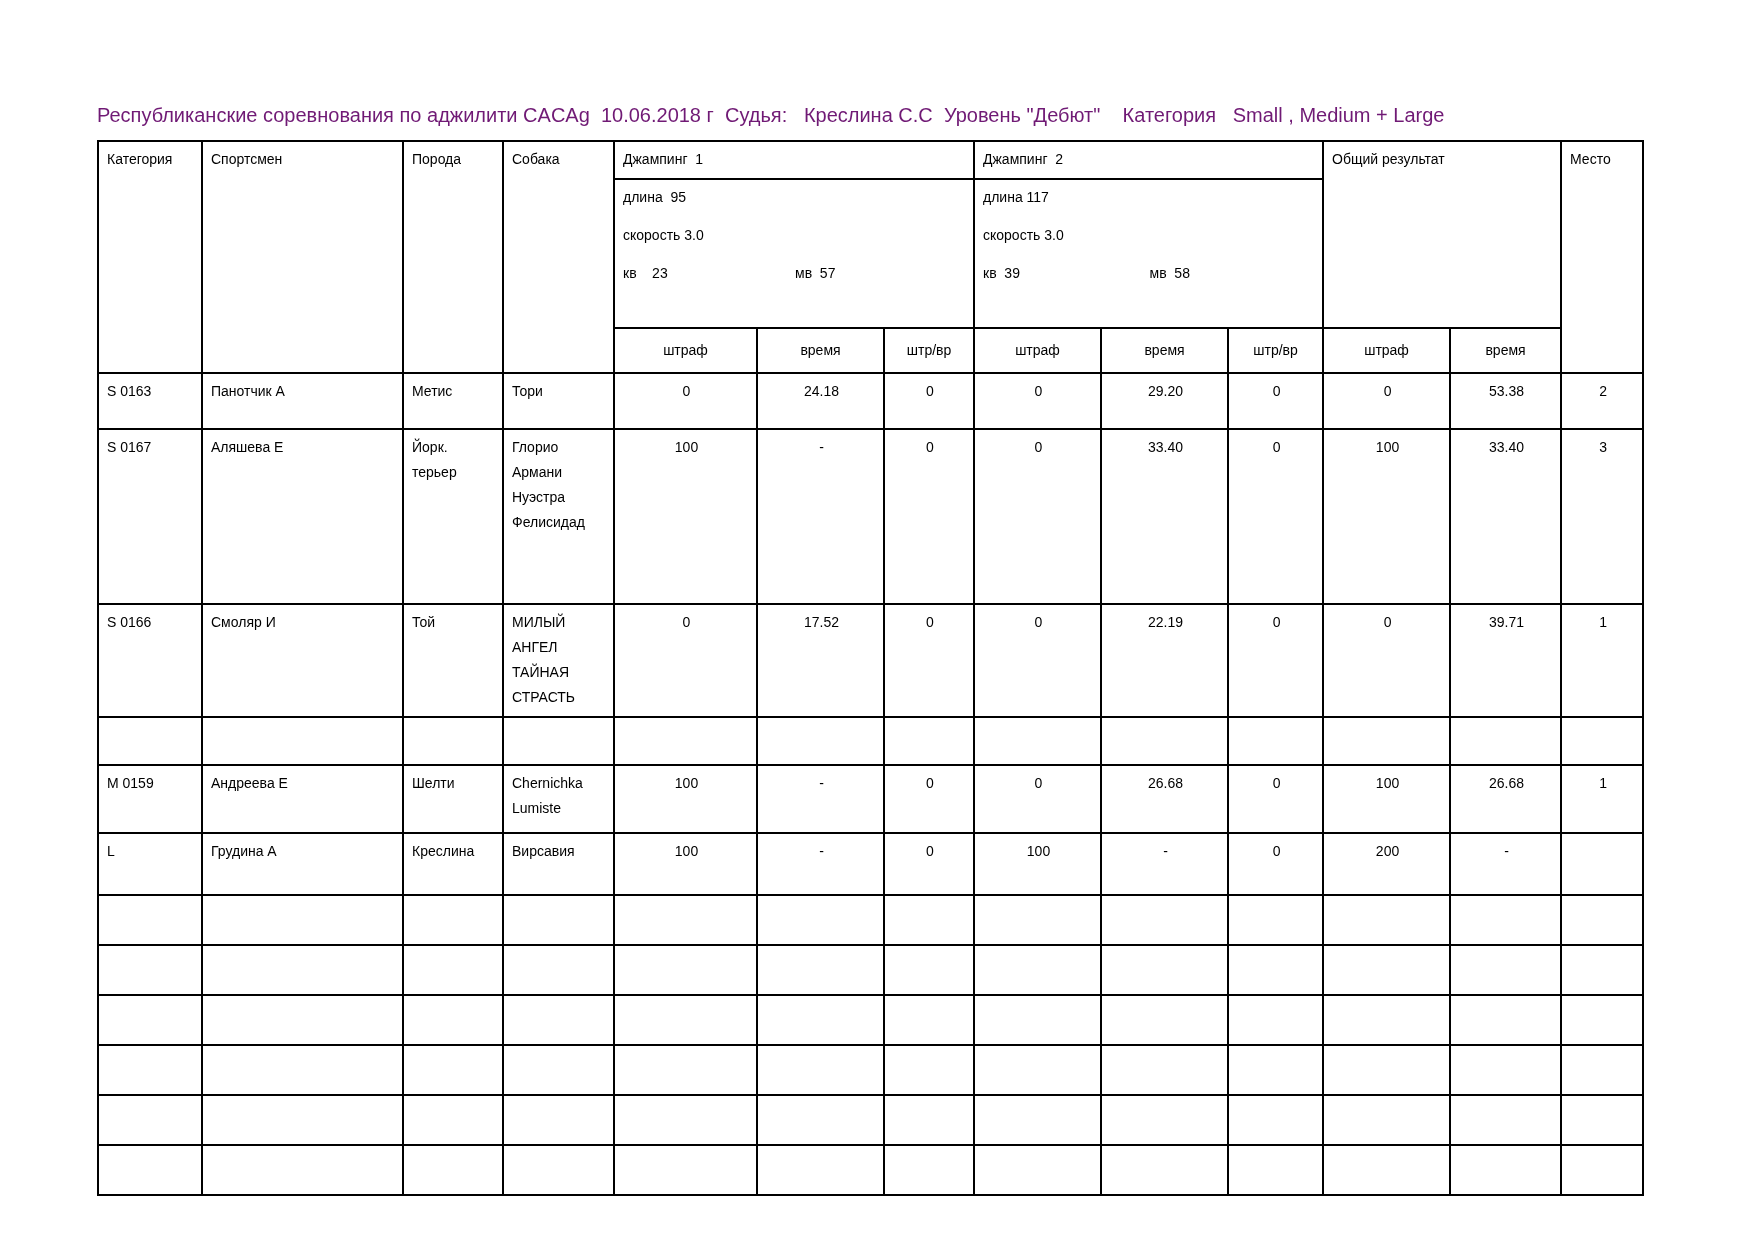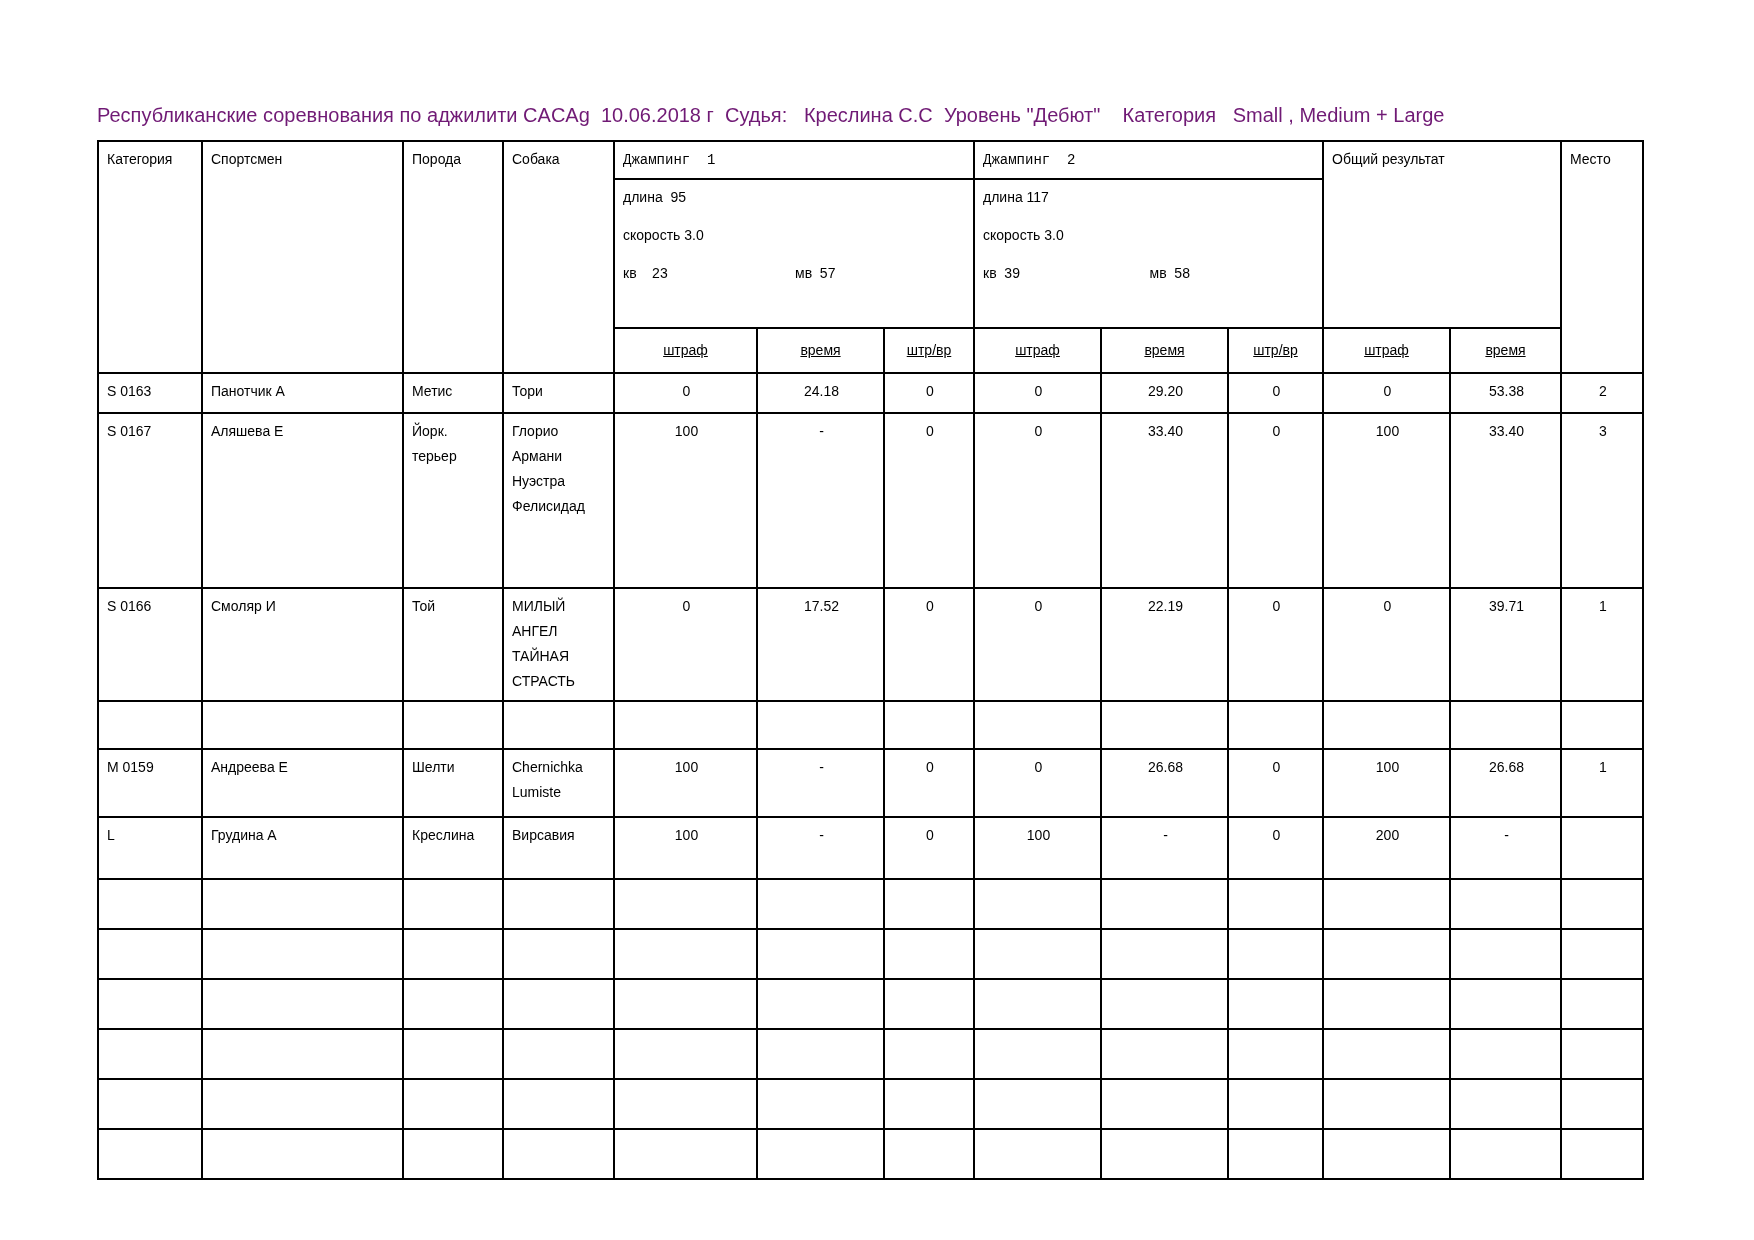--- a/index.html
+++ b/index.html
@@ -34,30 +34,29 @@
     overflow-wrap: anywhere;
     word-wrap: break-word;
   }
   tr.row-a { height: 38px; }
   tr.row-b { height: 149px; }
   tr.row-c { height: 45px; }
   tr.row-c td {
     vertical-align: middle;
     text-align: center;
     padding: 0 2px;
-    text-decoration: underline;
   }
   td.info-cell { padding-top: 10px; }
   .info-line { white-space: pre; display: block; margin-bottom: 13px; }
   .kvmv-line { display: flex; margin-bottom: 0; }
   .kv-part { width: 50%; white-space: pre; }
   .mv-part { white-space: pre; }
   td.num { text-align: center; padding-left: 2px; padding-right: 2px; }
   td.txt { text-align: left; }
-  .hdr-label { white-space: pre; font-family: Liberation Mono, monospace; }
+  .hdr-label { white-space: pre; }
 </style>
 </head>
 <body>
 
 <div class="doc-title">Республиканские соревнования по аджилити CACAg  10.06.2018 г  Судья:   Креслина С.С  Уровень "Дебют"    Категория   Small , Medium + Large</div>
 
 <table class="results">
   <colgroup>
     <col style="width:104px">
       <col style="width:201px">
@@ -107,21 +106,21 @@
       <td>время</td>
       <td>штр/вр</td>
       <td>штраф</td>
       <td>время</td>
       <td>штр/вр</td>
       <td>штраф</td>
       <td>время</td>
     </tr>
   </thead>
   <tbody id="rows-body">
-      <tr style="height: 40px;">
+      <tr style="height: 56px;">
         <td class="txt">S 0163</td>
         <td class="txt">Панотчик А</td>
         <td class="txt">Метис</td>
         <td class="txt">Тори</td>
         <td class="num">0</td>
         <td class="num">24.18</td>
         <td class="num">0</td>
         <td class="num">0</td>
         <td class="num">29.20</td>
         <td class="num">0</td>

